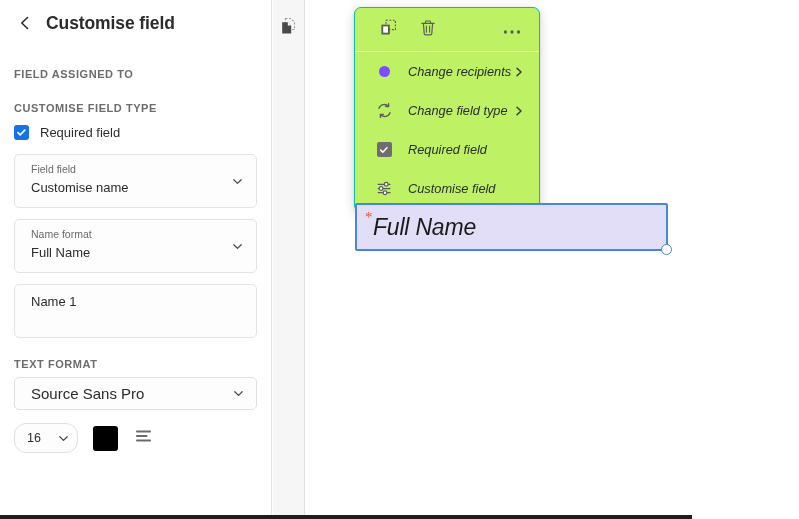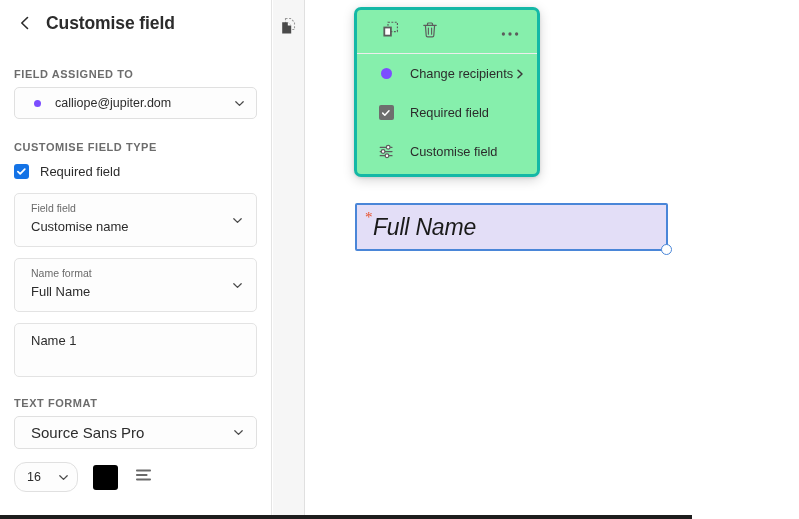--- a/index.html
+++ b/index.html
@@ -232,26 +232,27 @@
     left: 306px; top: 0;
     right: 0; bottom: 0;
     background: #ffffff;
   }
 
   .ctx-menu {
     position: absolute;
     left: 48px;
     top: 7px;
     width: 186px;
-    background: #86efac;
-    border: 3px solid #14b8a6;
+    background: #bef264;
+    border: 1px solid #14b8a6;
     border-radius: 7px;
     box-shadow: 0 3px 12px rgba(0,0,0,0.17), 0 1px 3px rgba(0,0,0,0.10);
     box-sizing: border-box;
     padding-bottom: 3px;
+    font-style: italic;
   }
   .ctx-top {
     display: flex;
     align-items: center;
     height: 44px;
     padding: 0 14px 0 20px;
     border-bottom: 1px solid #ededed;
     box-sizing: border-box;
   }
   .ctx-top-btn {
@@ -358,29 +359,20 @@
           <svg width="16" height="16" viewBox="0 0 16 16" fill="none">
             <path d="M10.5 2.5L4.8 8l5.7 5.5" stroke="#2c2c2c" stroke-width="1.6" stroke-linecap="round" stroke-linejoin="round"></path>
           </svg>
         </span>
       </div>
       <div class="panel-title">Customise field</div>
     </div>
 
     <div class="section-label">FIELD ASSIGNED TO</div>
 
-    <div class="combo assigned">
-      <span class="rec-dot"></span>
-      <span class="combo-value">calliope@jupiter.dom</span>
-      <span class="chev">
-        <svg width="13" height="13" viewBox="0 0 13 13" fill="none">
-          <path d="M2.8 4.7L6.5 8.4l3.7-3.7" stroke="#4a4a4a" stroke-width="1.25" stroke-linecap="round" stroke-linejoin="round"></path>
-        </svg>
-      </span>
-    </div>
 
     <div class="section-label">CUSTOMISE FIELD TYPE</div>
 
     <div class="checkrow">
       <span class="cbx">
         <svg width="11" height="11" viewBox="0 0 11 11" fill="none">
           <path d="M1.9 5.6l2.3 2.3 4.6-4.8" stroke="#ffffff" stroke-width="1.7" stroke-linecap="round" stroke-linejoin="round"></path>
         </svg>
       </span>
       <span class="checkrow-label">Required field</span>
@@ -494,20 +486,36 @@
           <span class="purple-dot"></span>
         </span>
         <span class="ctx-label">Change recipients</span>
         <span class="ctx-arrow">
           <svg width="12" height="12" viewBox="0 0 12 12" fill="none">
             <path d="M4 2.2l4 3.8-4 3.8" stroke="#3a3a3a" stroke-width="1.5" stroke-linecap="round" stroke-linejoin="round"></path>
           </svg>
         </span>
       </div>
 
+      <div class="ctx-item">
+        <span class="ctx-ico">
+          <svg width="17" height="17" viewBox="0 0 17 17" fill="none">
+            <path d="M3.0 6.3a5.6 5.6 0 0 1 9.4-2.0" stroke="#5c5c5c" stroke-width="1.35" fill="none" stroke-linecap="round"></path>
+            <path d="M12.6 1.6v2.9h-2.9" stroke="#5c5c5c" stroke-width="1.35" fill="none" stroke-linecap="round" stroke-linejoin="round"></path>
+            <path d="M14.0 10.7a5.6 5.6 0 0 1-9.4 2.0" stroke="#5c5c5c" stroke-width="1.35" fill="none" stroke-linecap="round"></path>
+            <path d="M4.4 15.4v-2.9h2.9" stroke="#5c5c5c" stroke-width="1.35" fill="none" stroke-linecap="round" stroke-linejoin="round"></path>
+          </svg>
+        </span>
+        <span class="ctx-label">Change field type</span>
+        <span class="ctx-arrow">
+          <svg width="12" height="12" viewBox="0 0 12 12" fill="none">
+            <path d="M4 2.2l4 3.8-4 3.8" stroke="#3a3a3a" stroke-width="1.5" stroke-linecap="round" stroke-linejoin="round"></path>
+          </svg>
+        </span>
+      </div>
 
       <div class="ctx-item">
         <span class="ctx-ico">
           <span class="gray-cbx">
             <svg width="10" height="10" viewBox="0 0 10 10" fill="none">
               <path d="M1.7 5.1l2.1 2.1 4.2-4.4" stroke="#ffffff" stroke-width="1.5" stroke-linecap="round" stroke-linejoin="round"></path>
             </svg>
           </span>
         </span>
         <span class="ctx-label">Required field</span>

